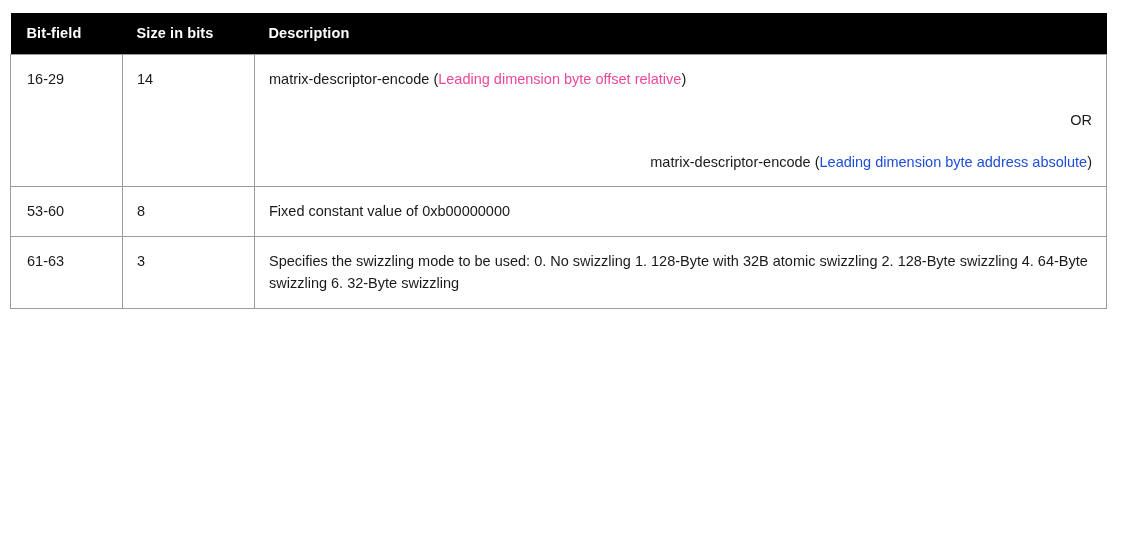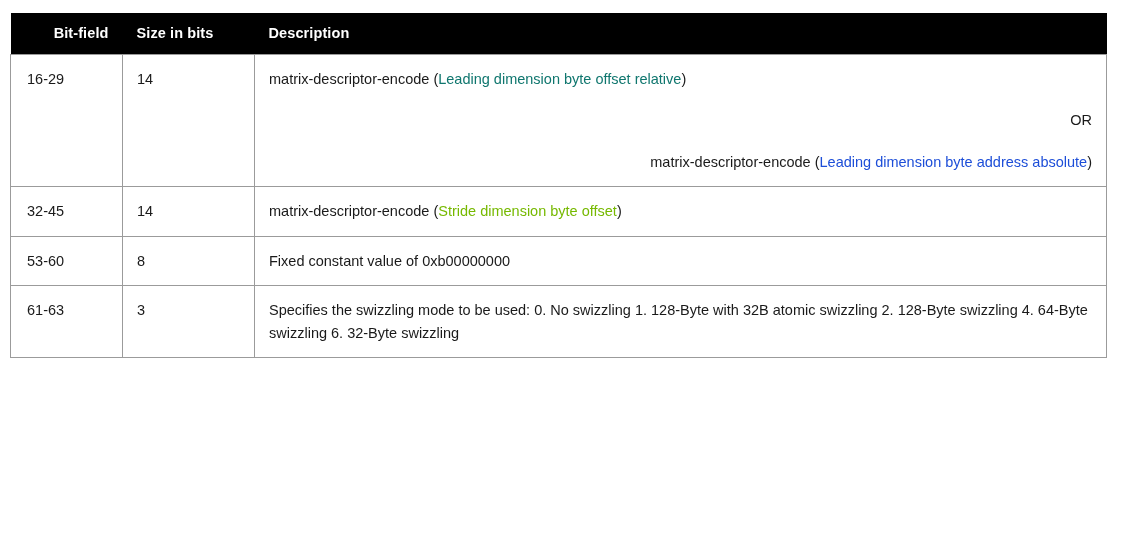--- a/index.html
+++ b/index.html
@@ -36,21 +36,21 @@
   thead th {
     background: #000000;
     color: #ffffff;
     font-weight: bold;
     font-size: 14.5px;
     text-align: left;
     padding: 12px 14px 13px 14px;
     border: none;
     letter-spacing: 0.1px;
   }
-  thead th.th-bitfield { padding-left: 16px; text-align: right; }
+  thead th.th-bitfield { padding-left: 16px; }
   thead th.th-size     { padding-left: 14px; }
   thead th.th-desc     { padding-left: 14px; }
 
   tbody td {
     border: 1px solid #9b9b9b;
     border-top: none;
     padding: 13px 14px 13px 14px;
     vertical-align: top;
     color: #1a1a1a;
     line-height: 1.55;
@@ -89,30 +89,23 @@
         <th class="th-bitfield">Bit-field</th>
         <th class="th-size">Size in bits</th>
         <th class="th-desc">Description</th>
       </tr>
     </thead>
     <tbody id="table-body">
         <tr>
           <td class="td-bitfield">16-29</td>
           <td class="td-size">14</td>
           <td class="td-desc">
-            <p><span>matrix-descriptor-encode (</span><span class="lnk" style="color: #0f766e;">Leading dimension byte offset relative</span><span>)</span></p>
+            <p><span>matrix-descriptor-encode (</span><span class="lnk" style="color: #ec4899;">Leading dimension byte offset relative</span><span>)</span></p>
             <p><span>OR</span></p>
             <p><span>matrix-descriptor-encode (</span><span class="lnk" style="color: #1d4ed8;">Leading dimension byte address absolute</span><span>)</span></p>
-          </td>
-        </tr>
-        <tr>
-          <td class="td-bitfield">32-45</td>
-          <td class="td-size">14</td>
-          <td class="td-desc">
-            <p><span>matrix-descriptor-encode (</span><span class="lnk" style="color: rgb(118, 185, 0);">Stride dimension byte offset</span><span>)</span></p>
           </td>
         </tr>
         <tr>
           <td class="td-bitfield">53-60</td>
           <td class="td-size">8</td>
           <td class="td-desc">
             <p><span>Fixed constant value of 0xb00000000</span></p>
           </td>
         </tr>
         <tr>

